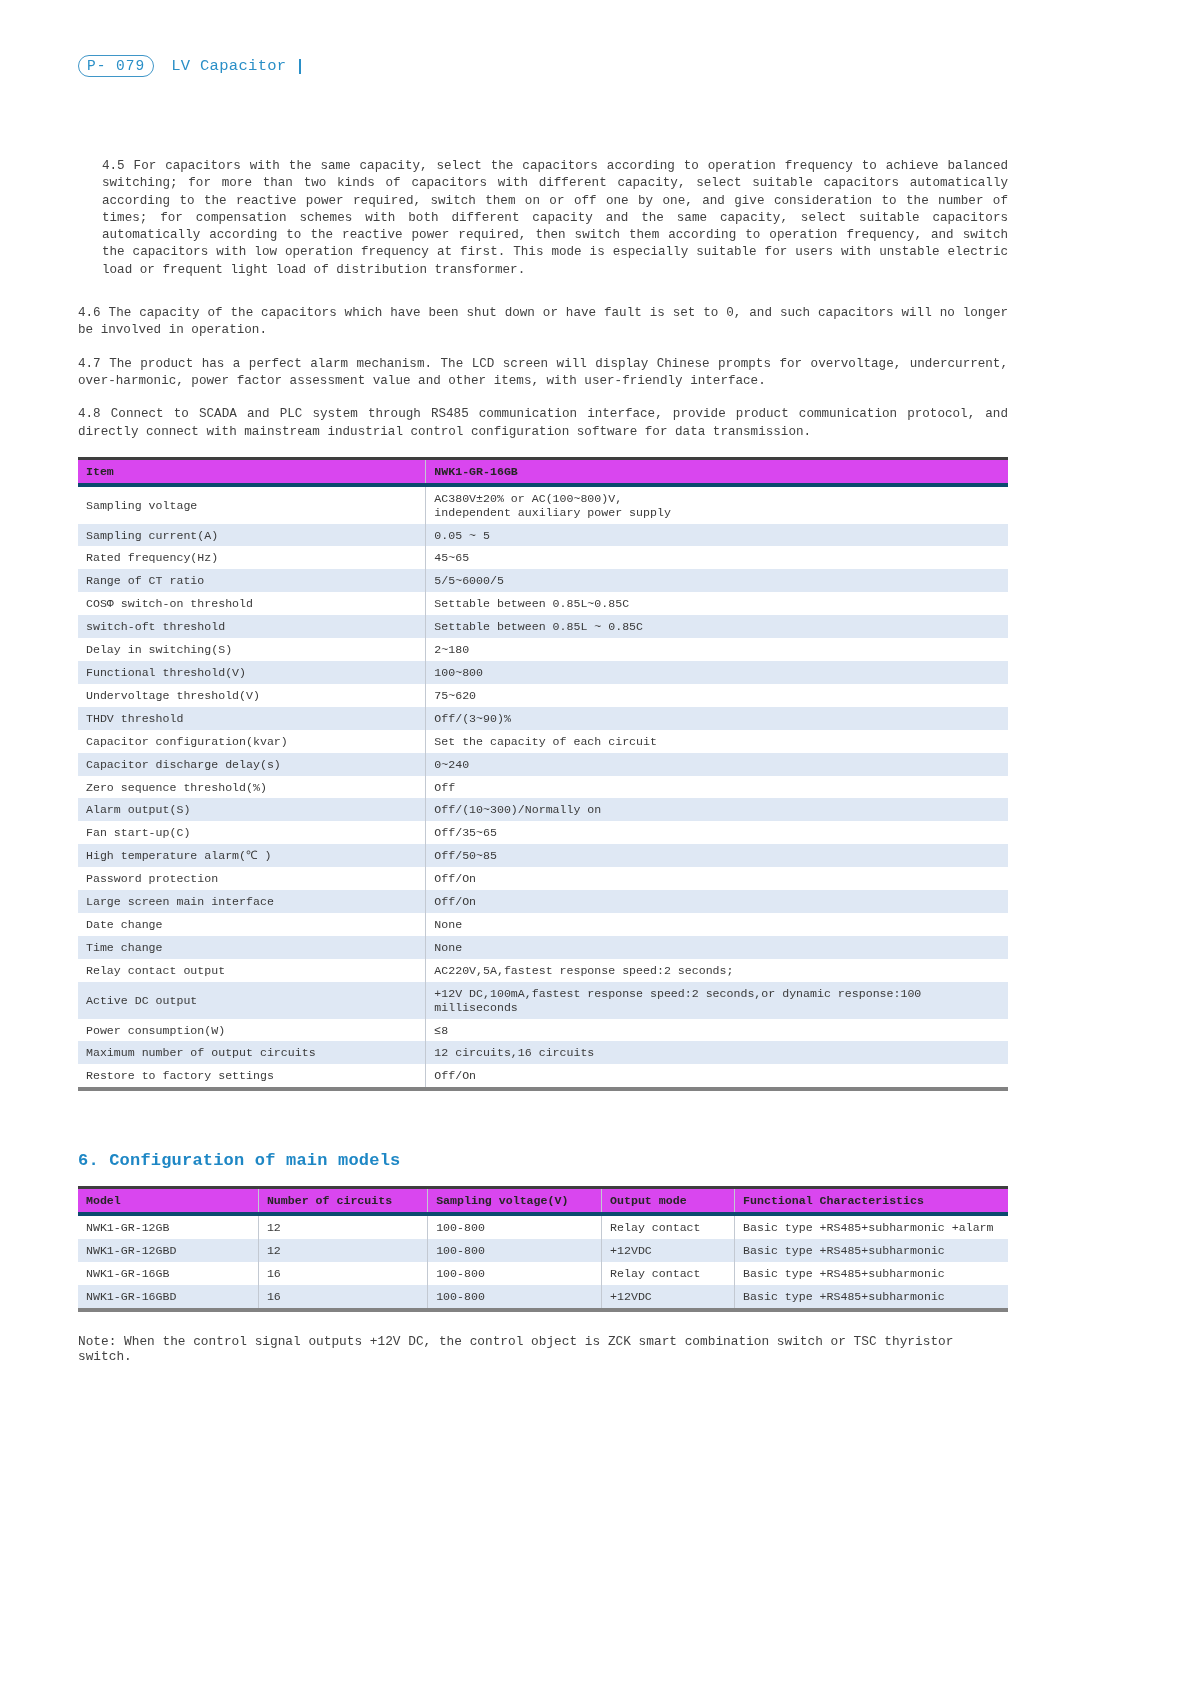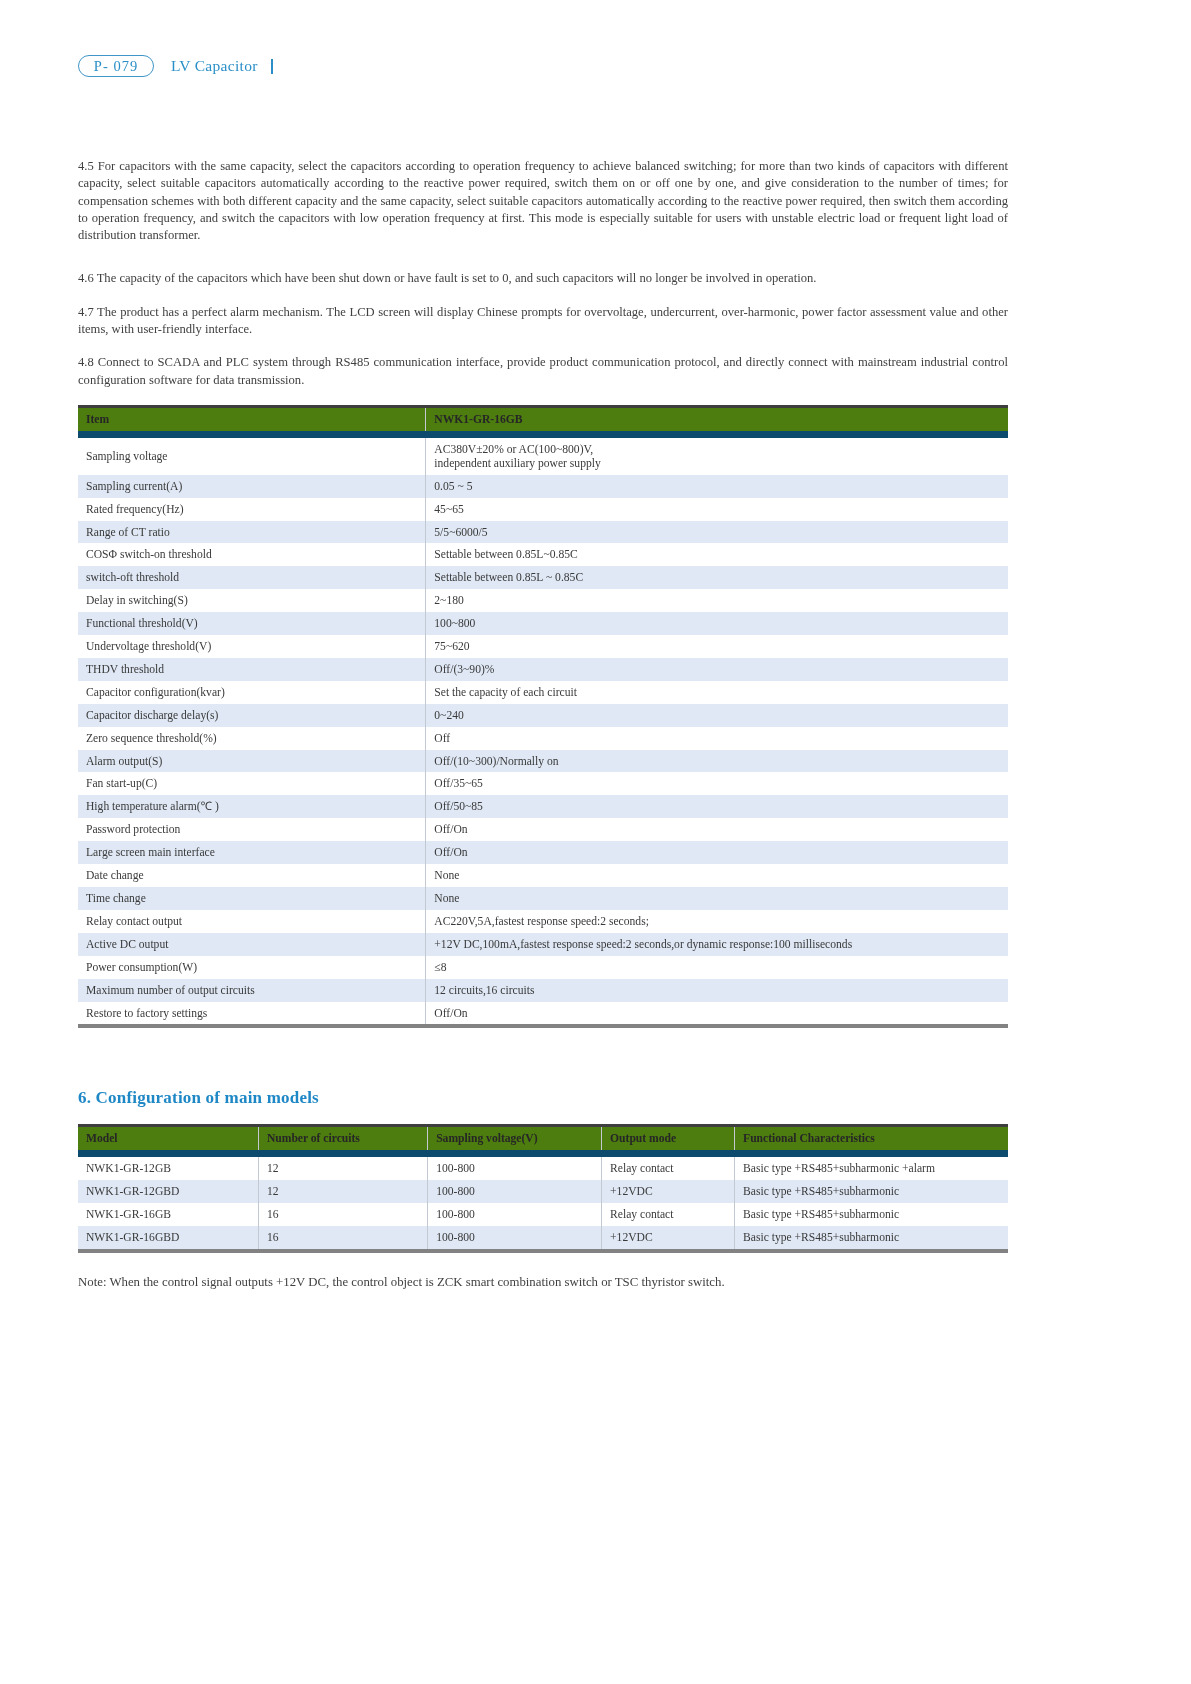--- a/index.html
+++ b/index.html
@@ -1,21 +1,21 @@
 <!DOCTYPE html>
 <html><head>
 <meta charset="utf-8">
 <style>
   html,body { margin:0; padding:0; background:#ffffff; }
   .page {
     position: relative;
     width: 1191px;
     height: 1684px;
     background: #ffffff;
-    font-family: Liberation Serif, serif;
+    font-family: Liberation Mono, monospace;
     color: #3f3f3f;
     overflow: hidden;
   }
   .content { margin: 0 78px; width: 930px; }
 
   
   .header { padding-top: 54px; display: flex; align-items: center; height: 24px; }
   .badge {
     display: inline-flex; align-items: center; justify-content: center;
     min-width: 76px; height: 22px;
@@ -24,44 +24,44 @@
     padding: 0 8px; box-sizing: border-box;
   }
   .page-title { margin-left: 17px; color: #2a8fc7; font-size: 15.5px; letter-spacing: 0.3px; }
   .title-sep { display: inline-block; width: 2px; height: 15px; background: #2a8fc7; margin-left: 13px; }
 
   
   .para {
     font-size: 12.6px; line-height: 17.3px; text-align: justify;
     color: #414141; margin: 0;
   }
-  .p45 { margin-top: 80px; }
+  .p45 { margin-top: 80px; margin-left: 24px; }
   .p46 { margin-top: 26px; }
   .p47 { margin-top: 16px; }
   .p48 { margin-top: 16px; }
 
   
   .sec-heading {
     color: #1e87c5; font-size: 17px; font-weight: bold; margin: 0;
     letter-spacing: 0.2px;
   }
   .h5 { margin-top: 48px; }
   .h6 { margin-top: 60px; }
 
   
   table {
     width: 100%; border-collapse: collapse; table-layout: fixed;
     margin-top: 16px; font-size: 11.6px; color: #3a3a3a;
     border-top: 3px solid #3e3e3e;
     border-bottom: 4px solid #828282;
   }
   th {
-    background: #4d7c0f; text-align: left; font-weight: bold; color: #262626;
+    background: #d946ef; text-align: left; font-weight: bold; color: #262626;
     padding: 5px 0 4px 8px; line-height: 1.2;
-    border-bottom: 7px solid #0c4a6e;
+    border-bottom: 4px solid #0c4a6e;
   }
   td { padding: 5px 8px 4px 8px; line-height: 1.2; vertical-align: middle; }
   th + th, td + td { border-left: 1px solid #c3c9d2; }
   tbody tr:nth-child(even) { background: #dfe8f4; }
   .pre { white-space: pre-line; }
   .t1-col1 { width: 37.4%; }
   .t1-col2 { width: 62.6%; }
   .t2-c1 { width: 19.4%; } .t2-c2 { width: 18.2%; } .t2-c3 { width: 18.7%; }
   .t2-c4 { width: 14.3%; } .t2-c5 { width: 29.4%; }
 

